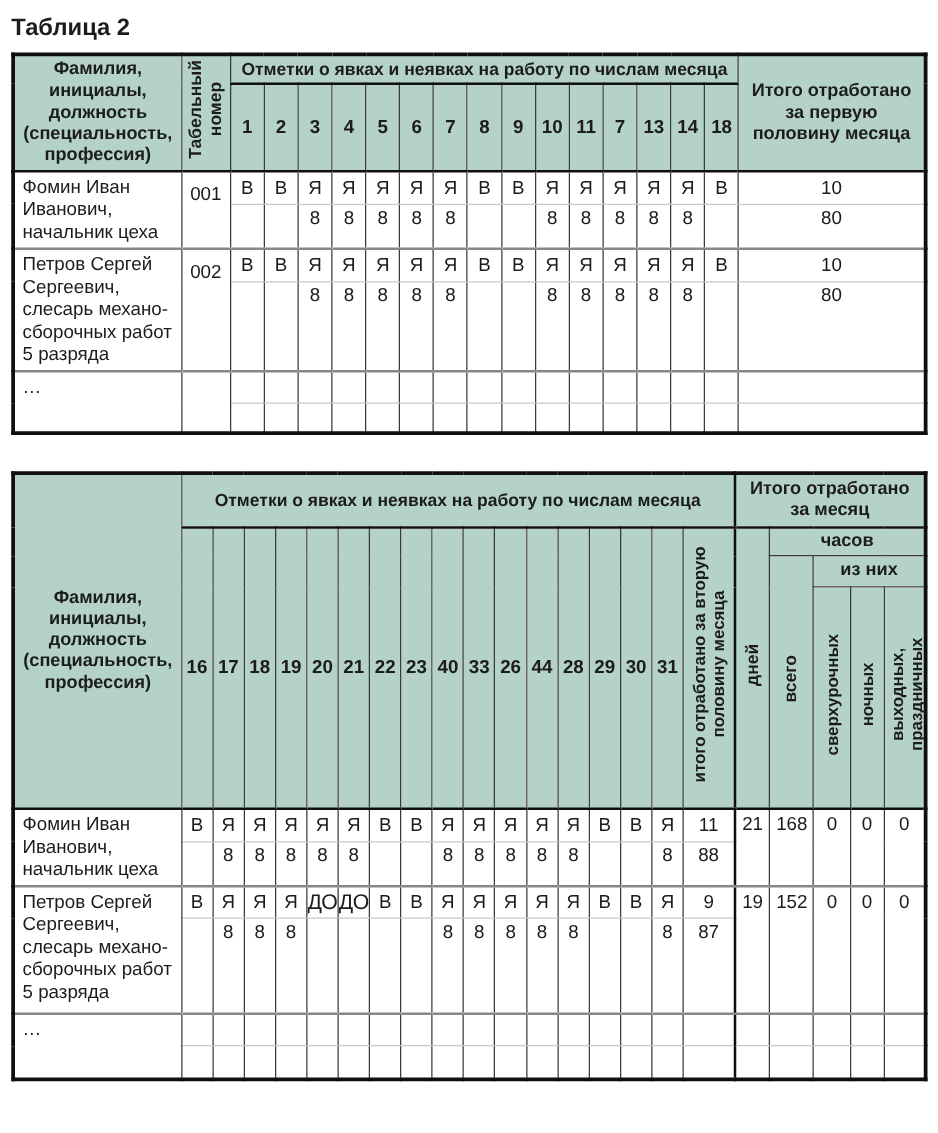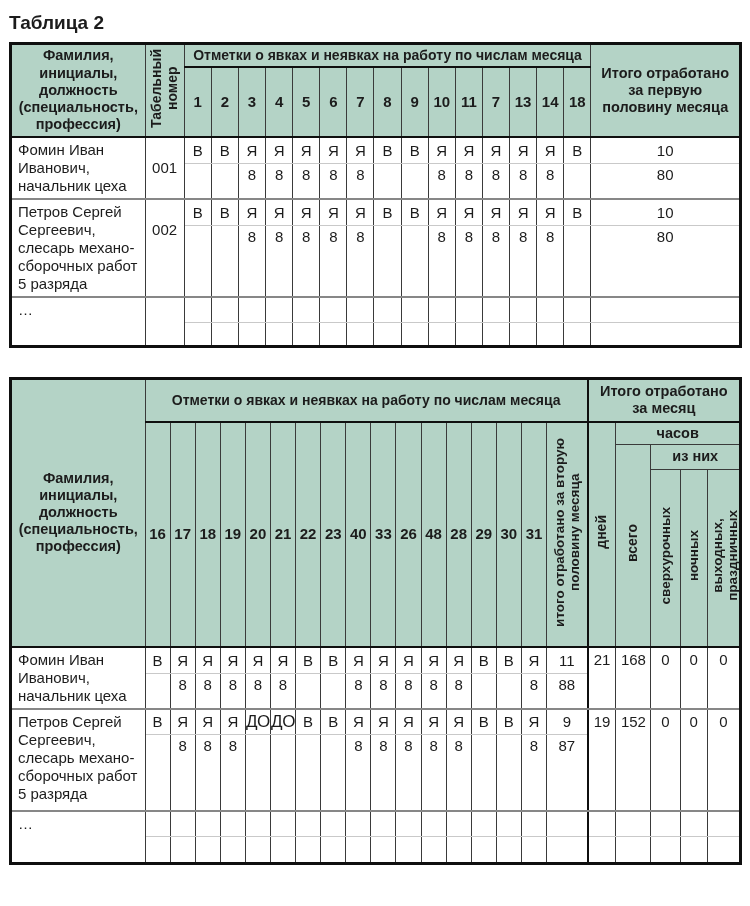--- a/index.html
+++ b/index.html
@@ -26,21 +26,21 @@
   .thl{border-left:2px solid #0f0f0f}
   .v{display:inline-block;writing-mode:vertical-rl;transform:rotate(180deg);line-height:1.14;font-size:14px;white-space:pre-line}
   .sm2{font-size:13.5px}
   tr.mk{height:26px}
   tr.mk td{border-bottom:1px solid #c9c9c9;vertical-align:middle}
   tr.hr td{border-bottom:2px solid #878787;vertical-align:top;padding-top:2px}
   tr.hr.last td{border-bottom:none}
   tr.mk td.span2{border-bottom:2px solid #878787;vertical-align:top}
   tr.mk td.end{border-bottom:none}
   td.name{text-align:left;padding:3px 6px;line-height:1.2;white-space:pre-line}
-  td.num{padding-top:21px}
+  td.num{padding-top:9px}
   td.mt{padding-top:3px}
   td.do{font-size:17px;letter-spacing:-0.4px}
   tr.h34{height:34px}
   tr.h70{height:70px}
   tr.h76{height:76px}
   tr.h24{height:24px}
   tr.h27{height:27px}
 </style>
 </head>
 <body>
@@ -272,21 +272,21 @@
         <th class="day hb2" rowspan="3">17</th>
         <th class="day hb2" rowspan="3">18</th>
         <th class="day hb2" rowspan="3">19</th>
         <th class="day hb2" rowspan="3">20</th>
         <th class="day hb2" rowspan="3">21</th>
         <th class="day hb2" rowspan="3">22</th>
         <th class="day hb2" rowspan="3">23</th>
         <th class="day hb2" rowspan="3">40</th>
         <th class="day hb2" rowspan="3">33</th>
         <th class="day hb2" rowspan="3">26</th>
-        <th class="day hb2" rowspan="3">48</th>
+        <th class="day hb2" rowspan="3">44</th>
         <th class="day hb2" rowspan="3">28</th>
         <th class="day hb2" rowspan="3">29</th>
         <th class="day hb2" rowspan="3">30</th>
         <th class="day hb2" rowspan="3">31</th>
         <th class="hb2" rowspan="3"><span class="v sm2">итого отработано за вторую
 половину месяца</span></th>
         <th class="thl hb2" rowspan="3"><span class="v">дней</span></th>
         <th colspan="4">часов</th>
       </tr>
       <tr class="t2r3">

